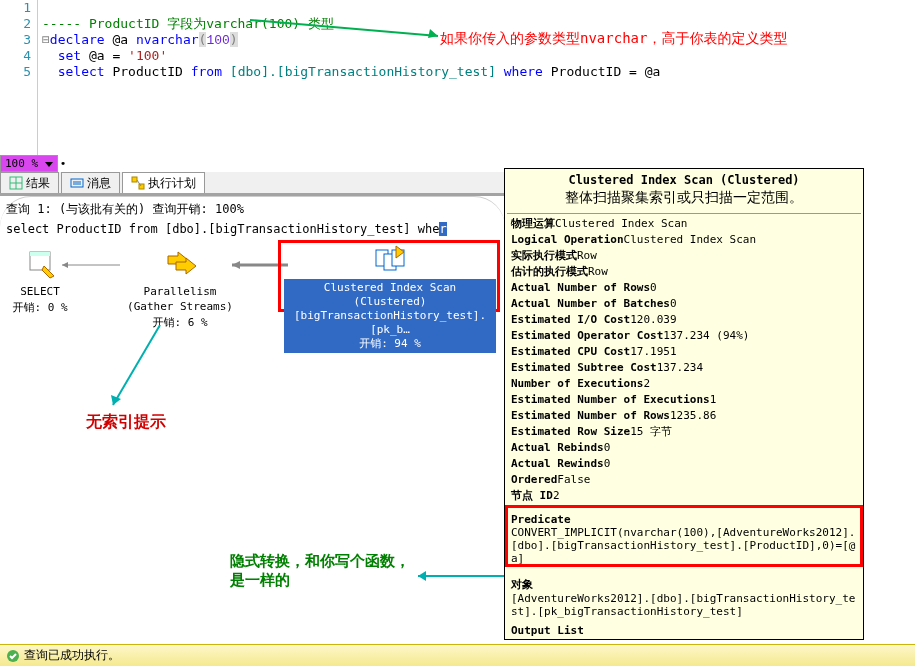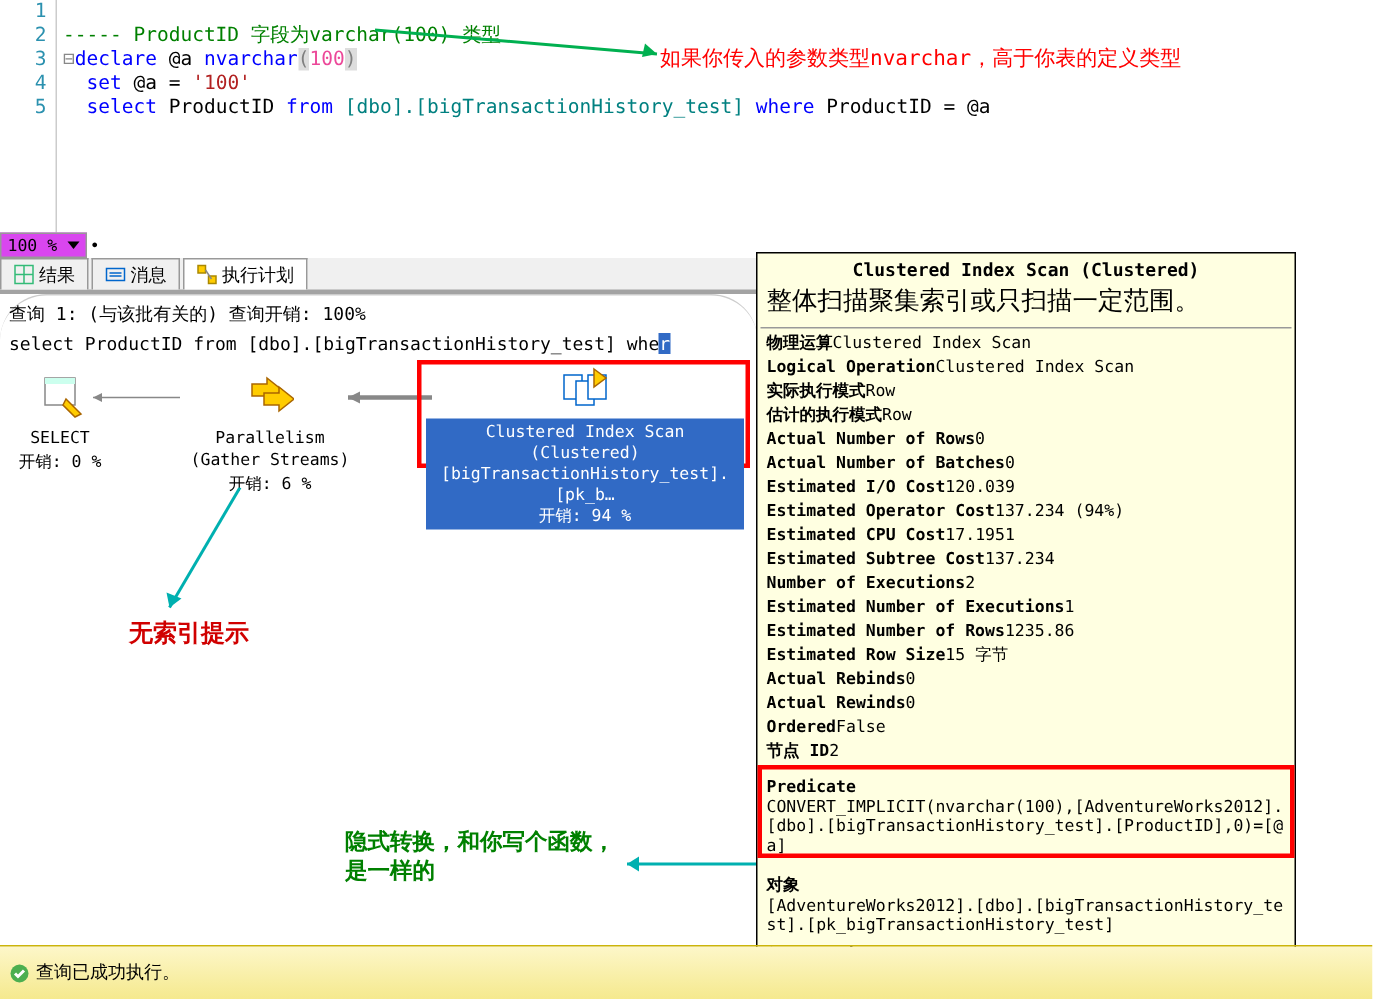--- a/index.html
+++ b/index.html
@@ -7,21 +7,21 @@
   
   
   .editor { display: flex; background: #fff; height: 155px; }
   .gutter { background: #fff; width: 38px; text-align: right; padding-right: 6px; color: #2b91af; font-family: Consolas, monospace; font-size: 13px; line-height: 16px; border-right: 1px solid #ccc; }
   .gutter div { height: 16px; }
   .code { padding-left: 4px; font-family: Consolas, monospace; font-size: 13px; line-height: 16px; }
   .code .line { height: 16px; white-space: pre; }
   .c-comment { color: #008000; }
   .c-blue { color: #0000ff; }
   .c-teal { color: #008080; }
-  .c-black { color: #ec4899; }
+  .c-black { color: #6d28d9; font-family: Liberation Mono, monospace; }
   .c-red { color: #b22222; }
   .c-gray { color: #808080; }
   .c-var { color: #000; }
   .fold { color: #888; }
   
   .annotation-red { position: absolute; color: #ff0000; font-size: 14px; }
   .annotation-redbold { position: absolute; color: #d00000; font-size: 16px; font-weight: bold; }
   .annotation-green { position: absolute; color: #008000; font-size: 15px; font-weight: bold; }
   
   .zoom { position: absolute; left: 0; top: 155px; font-size: 11px; display: flex; align-items: center; gap: 2px; }
@@ -39,29 +39,29 @@
   .plan-canvas { position: relative; height: 100px; }
   .node { position: absolute; text-align: center; font-family: Consolas, monospace; font-size: 11px; }
   .node .lbl { margin-top: 2px; }
   .node-icon { width: 32px; height: 32px; margin: 0 auto; }
   
   .selbox { background: #316ac5; color: #fff; padding: 2px 4px; font-size: 11px; line-height: 14px; }
   .redframe { border: 3px solid #ff0000; position: absolute; }
   
   .tooltip { position: absolute; left: 504px; top: 168px; width: 360px; background: #ffffe1; border: 1px solid #000; padding: 2px; font-size: 11px; }
   .tooltip-title { text-align: center; font-weight: bold; font-size: 12px; padding: 2px 0; }
-  .tooltip-sub { text-align: left; padding: 0 4px 4px; font-size: 17px; }
+  .tooltip-sub { text-align: center; padding: 0 4px 4px; font-size: 14px; }
   .tooltip hr { border: none; border-top: 1px solid #999; margin: 2px 0; }
   .trow { display: flex; justify-content: flex-start; padding: 0 4px; line-height: 16px; }
   .trow .k { font-weight: bold; }
   .trow .v { text-align: right; }
   .tsection { font-weight: bold; padding: 4px 4px 0; }
   .tbody-text { padding: 0 4px 2px; word-break: break-all; }
   
-  .statusbar { position: absolute; left: 0; bottom: 0; width: 100%; height: 36px; background: linear-gradient(#fdf7c9, #f5e98e); border-top: 1px solid #cbb40b; display: flex; align-items: center; padding: 0 6px; font-size: 12px; }
+  .statusbar { position: absolute; left: 0; bottom: 0; width: 100%; height: 22px; background: linear-gradient(#fdf7c9, #f5e98e); border-top: 1px solid #cbb40b; display: flex; align-items: center; padding: 0 6px; font-size: 12px; }
   .status-icon { width: 14px; height: 14px; margin-right: 4px; }
   
   .bracket-hl { background: #ddd; }
   .chev { width:0;height:0;border-left:4px solid transparent;border-right:4px solid transparent;border-top:5px solid #000;display:inline-block;vertical-align:middle; }
 </style>
 </head>
 <body>
 
 <div class="editor">
   <div class="gutter">

